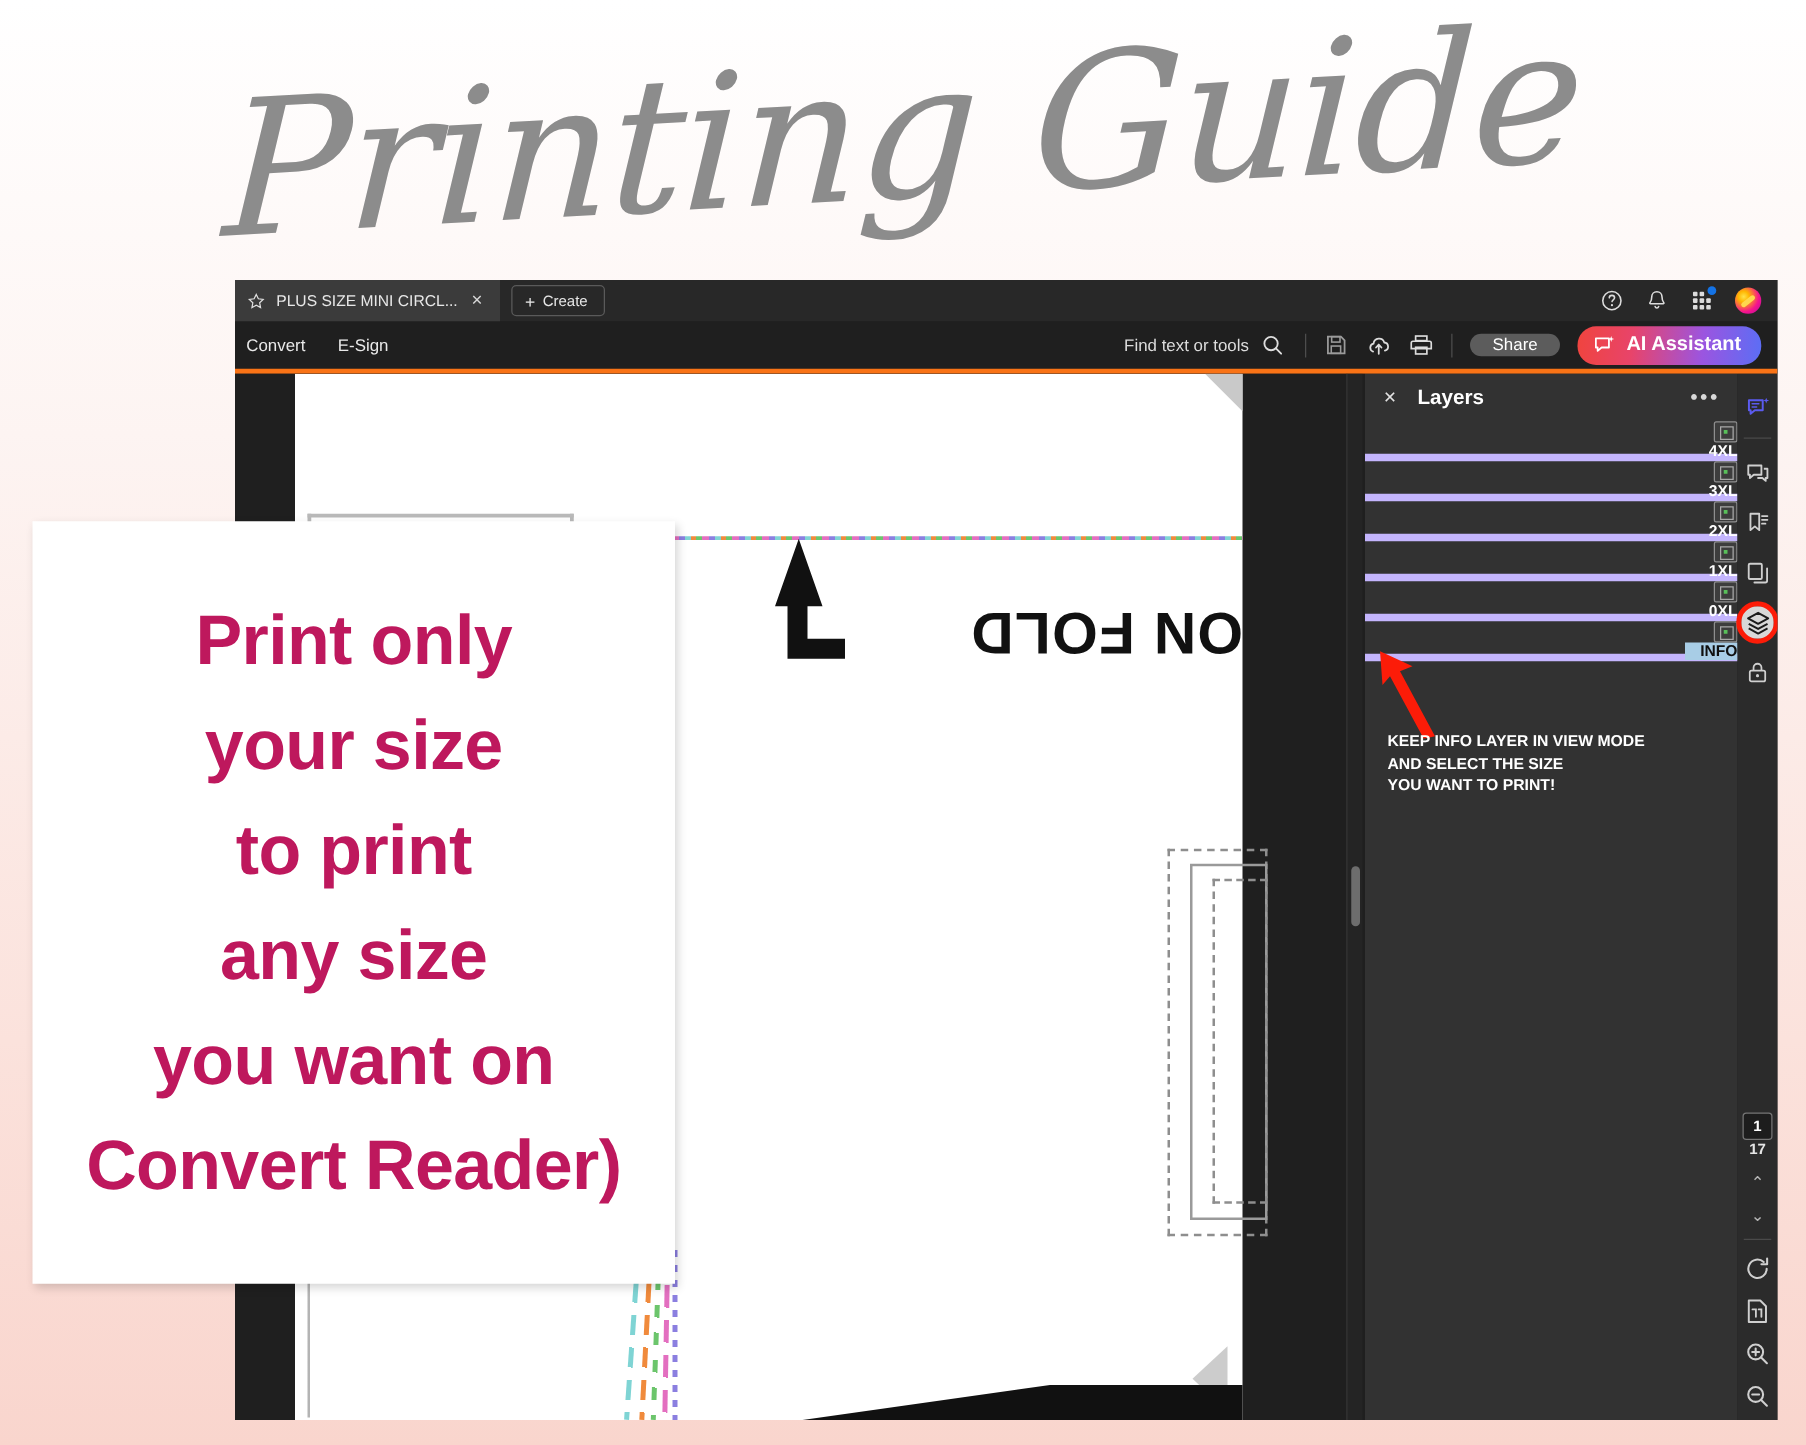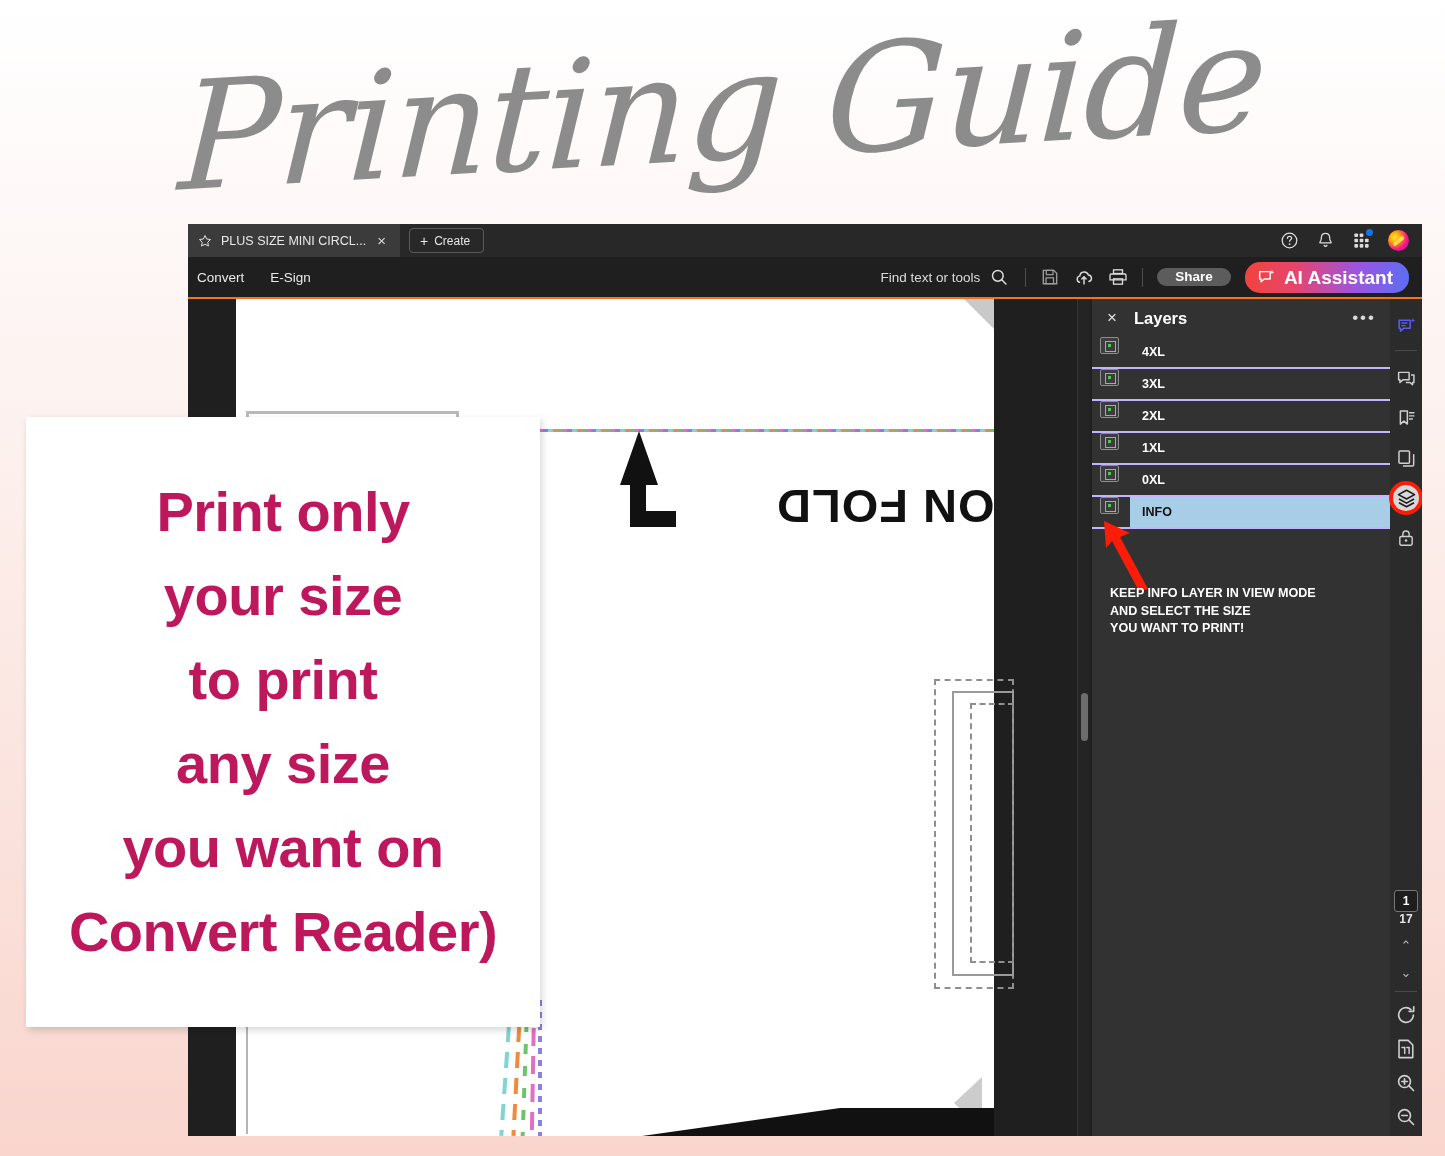--- a/index.html
+++ b/index.html
@@ -97,38 +97,38 @@
     background: #ffd84d; border-radius: 3px;
     transform: rotate(-38deg);
   }
 
   
   .toolbar {
     height: 42px;
     background: #1f1f1f;
     display: flex; align-items: center;
     padding: 0 13px 0 0;
-    border-bottom: 2px solid #f97316;
+    border-bottom: 4px solid #f97316;
   }
   .tb-left { display: flex; align-items: center; gap: 26px; padding-left: 9px; }
   .tb-menu { color: #e9e9e9; font-size: 13.5px; }
   .tb-right { margin-left: auto; display: flex; align-items: center; gap: 14px; }
   .findbox { display: flex; align-items: center; gap: 9px; margin-right: 2px; }
   .findbox span { color: #dcdcdc; font-size: 13.5px; }
   .tb-sep { width: 1px; height: 19px; background: #4d4d4d; }
   .tb-ico { width: 20px; height: 20px; display: block; }
   .share-btn {
     background: #5c5c5c; color: #fff;
-    font-size: 13.5px; font-weight: bold;
+    font-size: 13.5px; font-weight: normal;
     border-radius: 15px; padding: 2px 18px;
     line-height: 1;
   }
   .ai-btn {
     background: linear-gradient(95deg, #f0443e 0%, #e8446a 30%, #9b55e0 68%, #5b6ef5 100%);
-    color: #fff; font-size: 19px; font-weight: bold;
+    color: #fff; font-size: 16px; font-weight: bold;
     border-radius: 15px; padding: 6px 16px 6px 12px;
     display: flex; align-items: center; gap: 8px;
     line-height: 1;
   }
 
   
   .app-body { display: flex; height: 837px; position: relative; }
 
   
   .viewer {
@@ -264,24 +264,25 @@
     position: relative;
   }
   .lp-head {
     display: flex; align-items: center;
     height: 38px; padding: 0 14px 0 8px;
   }
   .lp-x { color: #e2e2e2; font-size: 17px; width: 24px; text-align: center; }
   .lp-title { color: #ffffff; font-size: 16.5px; font-weight: bold; margin-left: 10px; }
   .lp-dots { margin-left: auto; color: #d9d9d9; font-size: 17px; letter-spacing: 2px; }
   .layer-row {
-    display: flex; align-items: flex-start;
+    display: flex; align-items: flex-end;
     height: 32px;
-    border-bottom: 2px solid #c4b5fd;
+    border-bottom: 6px solid #c4b5fd;
     padding-left: 8px;
+    flex-direction: column;
   }
   .layer-row.sel .layer-name-bg {
     background: #a8cde6;
   }
   .vis-toggle {
     width: 19px; height: 17px;
     border: 1px solid #8e8e8e;
     border-radius: 2px;
     background: #3d3d3d;
     position: relative;

